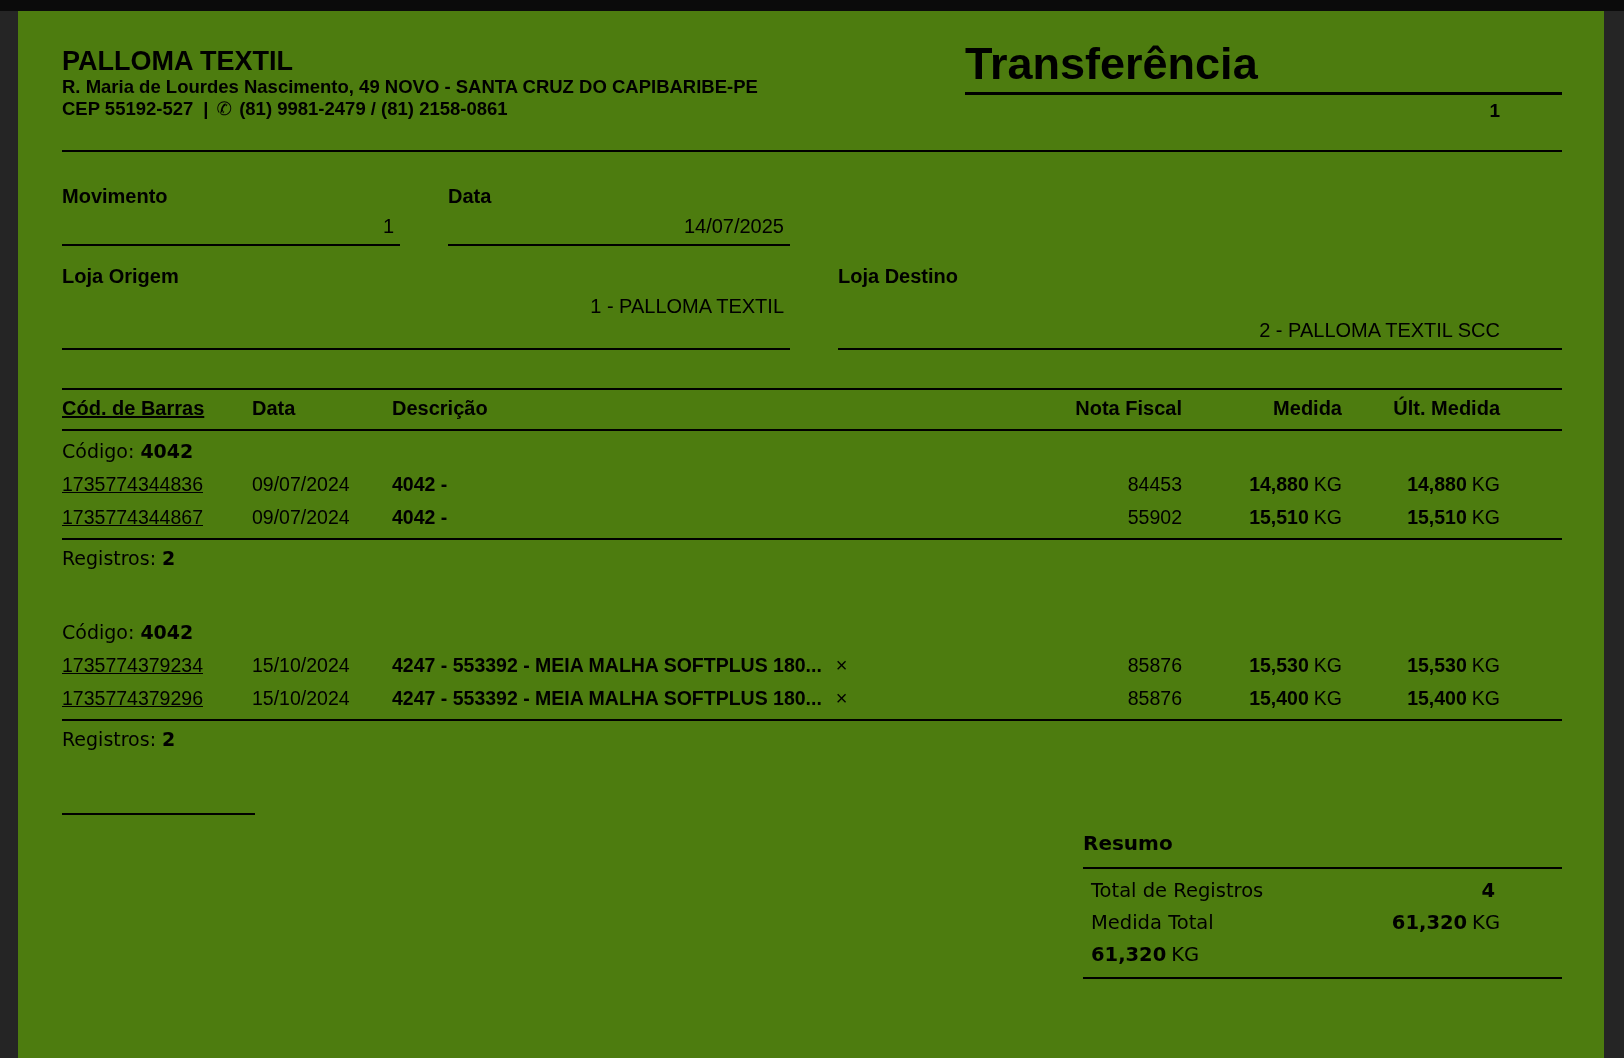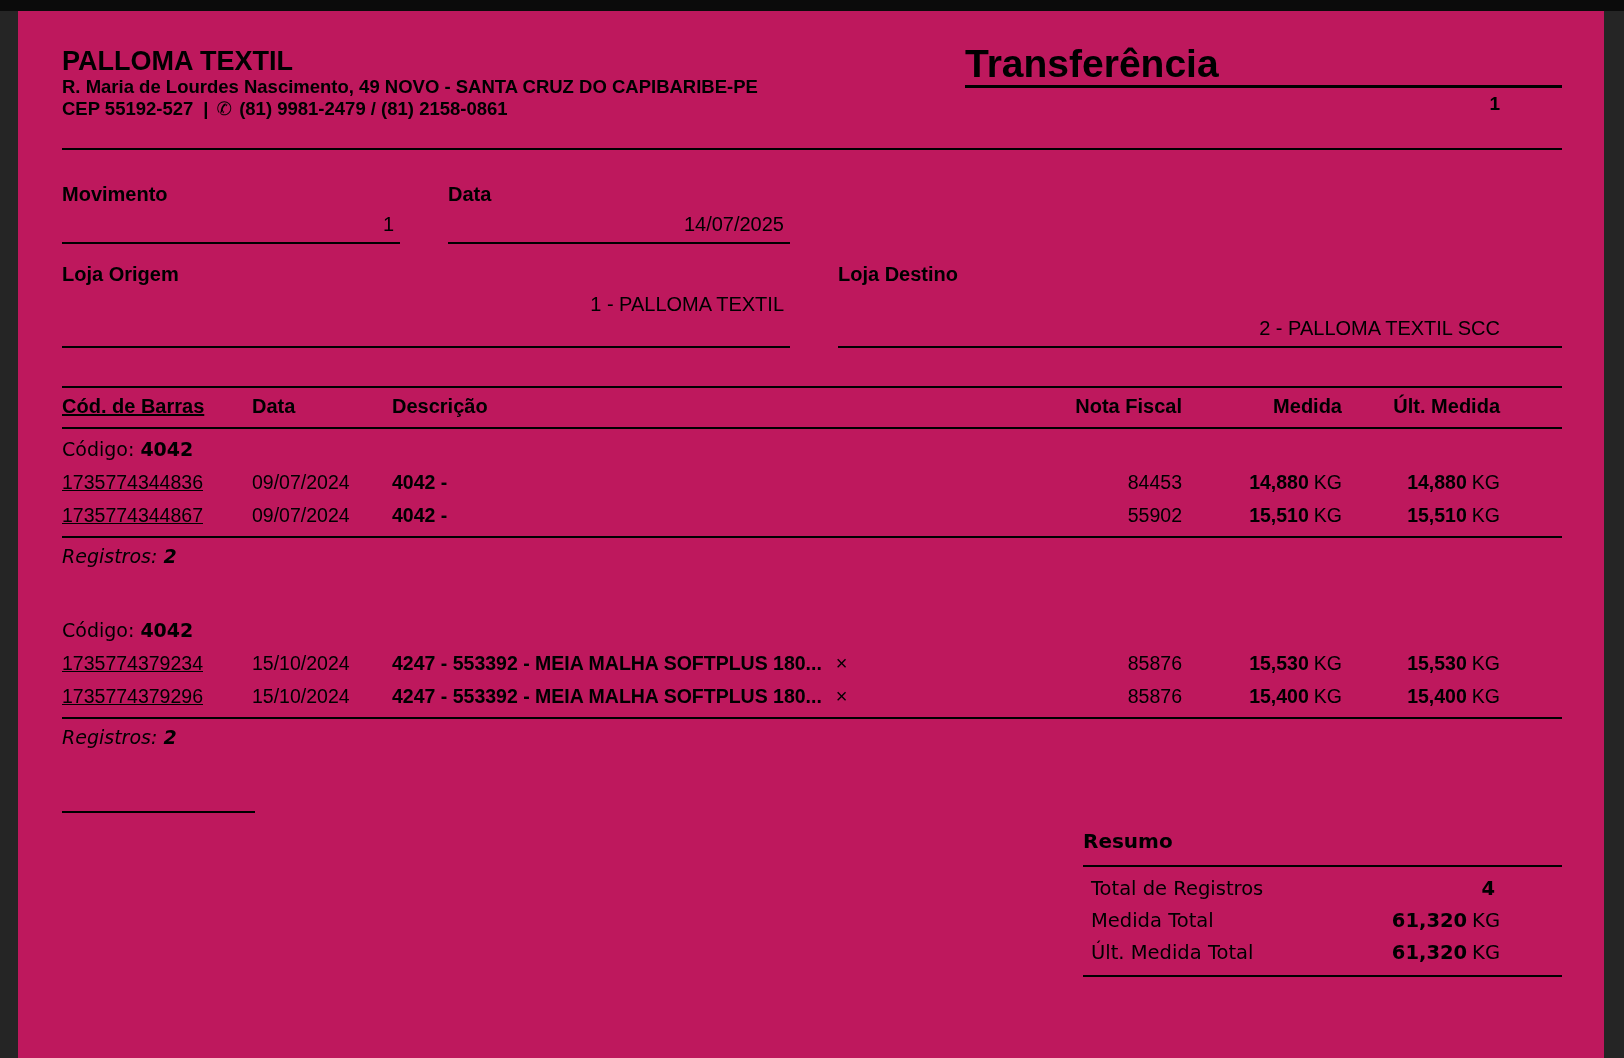--- a/index.html
+++ b/index.html
@@ -1,30 +1,30 @@
 <!DOCTYPE html>
 <html><head>
 <meta charset="utf-8">
 <style>
   * { box-sizing: border-box; margin: 0; padding: 0; }
   html, body { width: 1624px; height: 1058px; overflow: hidden; }
   body { background: #252525; font-family: "Liberation Sans", sans-serif; color: #000; }
   .top-bar { width: 100%; height: 11px; background: #0b0b0b; }
-  .page { margin-left: 18px; width: 1586px; height: 1047px; background: #be185d; }
+  .page { margin-left: 18px; width: 1586px; height: 1047px; background: #4d7c0f; }
   .content { padding: 35px 42px 0 44px; }
 
   
   .doc-header { display: flex; align-items: flex-start; }
   .company-block { flex: 1; }
   .company-name { font-size: 27px; font-weight: bold; line-height: 30px; }
   .company-line { font-size: 18.5px; font-weight: bold; line-height: 22px; }
   .phone-icon { font-weight: normal; padding: 0 2px; }
   .pipe { padding: 0 6px 0 10px; }
   .title-block { width: 597px; }
-  .doc-title { font-size: 39px; font-weight: bold; line-height: 36px; padding-bottom: 3px; border-bottom: 3px solid #000; }
+  .doc-title { font-size: 45px; font-weight: bold; line-height: 36px; padding-bottom: 10px; border-bottom: 3px solid #000; }
   .page-number { text-align: right; padding-right: 62px; font-size: 19px; font-weight: bold; margin-top: 5px; }
 
   .main-divider { border: none; border-top: 2.5px solid #000; margin-top: 28px; }
 
   
   .fields-row { display: flex; }
   .row1 { margin-top: 32px; }
   .row2 { margin-top: 18px; }
   .field { border-bottom: 2.5px solid #000; padding-bottom: 6px; }
   .field-label { font-size: 20px; font-weight: bold; line-height: 24px; }
@@ -46,21 +46,21 @@
   .c4 { width: 160px; text-align: right; }
   .c5 { width: 160px; text-align: right; }
   .c6 { width: 158px; text-align: right; }
   .desc-text { font-weight: bold; }
   .row-marker { font-weight: normal; margin-left: 14px; font-size: 20px; }
   .b { font-weight: bold; }
   .unit { margin-left: 5px; font-weight: normal; }
 
   .sans-wide { font-family: "DejaVu Sans", sans-serif; }
   .codigo-line { font-size: 19px; line-height: 24px; margin: 8px 0 5px; }
-  .registros-line { font-size: 19px; line-height: 24px; margin-top: 6px; font-style: italic; }
+  .registros-line { font-size: 19px; line-height: 24px; margin-top: 6px; }
   .group-rule { border: none; border-top: 2px solid #000; margin-top: 4px; }
   .group-gap { height: 42px; }
 
   
   .signature-line { width: 193px; border-top: 2px solid #000; margin-top: 62px; }
   .resumo { width: 479px; margin-left: auto; margin-top: 16px; }
   .resumo-title { font-size: 20px; font-weight: bold; line-height: 24px; margin-bottom: 12px; }
   .resumo-box { border-top: 2px solid #000; border-bottom: 2px solid #000; padding: 5px 0 7px; }
   .resumo-row { display: flex; align-items: center; height: 32px; font-size: 19.5px; padding-left: 8px; padding-right: 62px; }
   .resumo-label { flex: 1; }
@@ -201,20 +201,19 @@
       <div class="resumo-box">
         <div class="resumo-row">
           <div class="resumo-label">Total de Registros</div>
           <div class="resumo-value"><span class="b">4</span><span class="unit"></span></div>
         </div>
         <div class="resumo-row">
           <div class="resumo-label">Medida Total</div>
           <div class="resumo-value"><span class="b">61,320</span><span class="unit">KG</span></div>
         </div>
         <div class="resumo-row">
-          <div class="resumo-label">Últ. Medida Total</div>
           <div class="resumo-value"><span class="b">61,320</span><span class="unit">KG</span></div>
         </div>
       </div>
     </div>
 
   </div>
 </div>
 
 </body></html>

